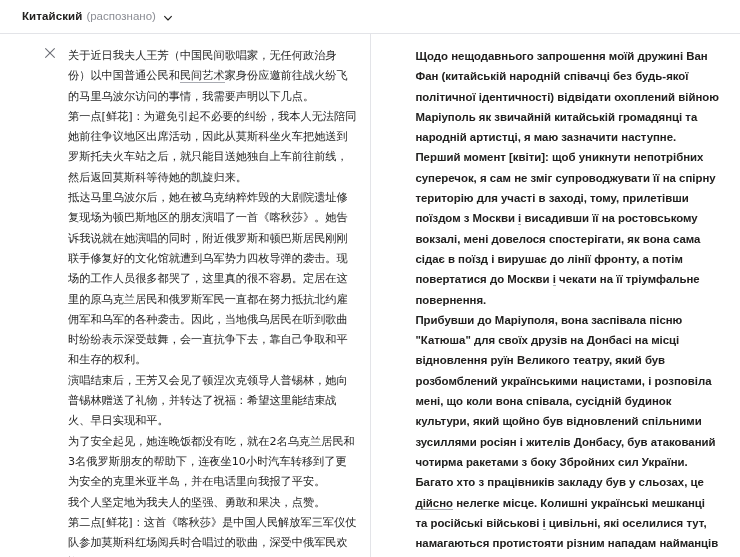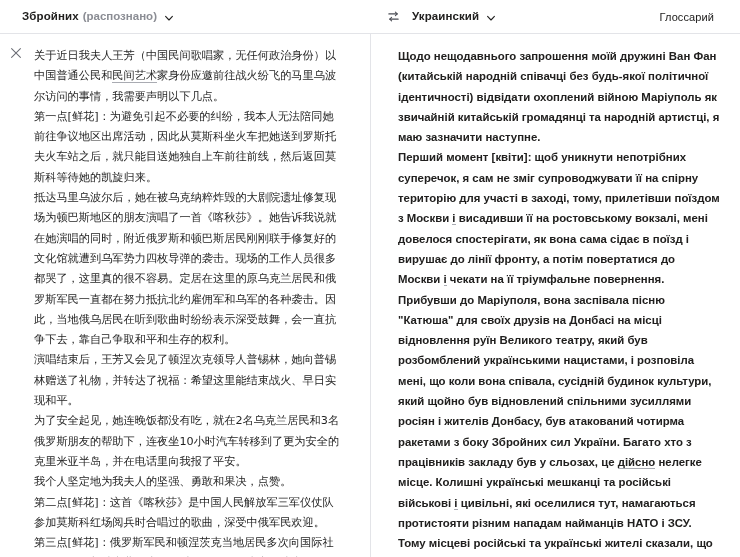--- a/index.html
+++ b/index.html
@@ -59,21 +59,21 @@
     line-height: 1;
     white-space: nowrap;
   }
   .lang-name {
     font-weight: bold;
     color: #21201f;
     letter-spacing: .1px;
   }
   .lang-detected {
     color: #8b8d94;
-    font-weight: bold;
+    font-weight: normal;
   }
   .chev {
     width: 12px;
     height: 12px;
     display: inline-block;
     position: relative;
     top: 1px;
     margin-left: 2px;
   }
   .chev svg { display:block; }
@@ -98,20 +98,21 @@
     white-space: nowrap;
     letter-spacing: .1px;
   }
 
   
   .panes {
     flex: 1;
     display: flex;
     min-height: 0;
     position: relative;
+    padding-left: 34px;
   }
   .divider {
     position: absolute;
     left: 370px;
     top: 0;
     bottom: 0;
     width: 1px;
     background: #e3e4e8;
   }
   .pane {
@@ -160,48 +161,29 @@
   }
 </style>
 </head>
 <body>
 
 <div class="app">
 
   <div class="header">
     <div class="header-left">
       <div class="lang-select">
-        <span class="lang-name">Збройних</span>
+        <span class="lang-name">Китайский</span>
         <span class="lang-detected">(распознано)</span>
         <span class="chev">
           <svg width="12" height="12" viewBox="0 0 12 12">
               <path d="M2.6 4.4 L6 8 L9.4 4.4" fill="none" stroke="#21201f" stroke-width="1.1" stroke-linecap="round" stroke-linejoin="round"></path>
             </svg>
         </span>
       </div>
     </div>
-    <div class="header-right">
-      <div class="swap-btn">
-        <svg width="15" height="15" viewBox="0 0 16 16">
-          <path d="M3 5.2 H12" fill="none" stroke="#4b4d55" stroke-width="1.1" stroke-linecap="round"></path>
-          <path d="M10 3.3 L12 5.2 L10 7.1" fill="none" stroke="#4b4d55" stroke-width="1.1" stroke-linecap="round" stroke-linejoin="round"></path>
-          <path d="M13 10.8 H4" fill="none" stroke="#4b4d55" stroke-width="1.1" stroke-linecap="round"></path>
-          <path d="M6 8.9 L4 10.8 L6 12.7" fill="none" stroke="#4b4d55" stroke-width="1.1" stroke-linecap="round" stroke-linejoin="round"></path>
-        </svg>
-      </div>
-      <div class="lang-select">
-        <span class="lang-name">Украинский</span>
-        <span class="chev">
-          <svg width="12" height="12" viewBox="0 0 12 12">
-              <path d="M2.6 4.4 L6 8 L9.4 4.4" fill="none" stroke="#21201f" stroke-width="1.1" stroke-linecap="round" stroke-linejoin="round"></path>
-            </svg>
-        </span>
-      </div>
-      <div class="glossary-btn">Глоссарий</div>
-    </div>
   </div>
 
   <div class="panes">
     <div class="divider"></div>
 
     <div class="pane pane-left">
       <div class="close-btn">
         <svg width="14" height="14" viewBox="0 0 14 14">
           <path d="M2.6 2.6 L11.4 11.4 M11.4 2.6 L2.6 11.4" fill="none" stroke="#6b6d75" stroke-width="1.05" stroke-linecap="round"></path>
         </svg>

